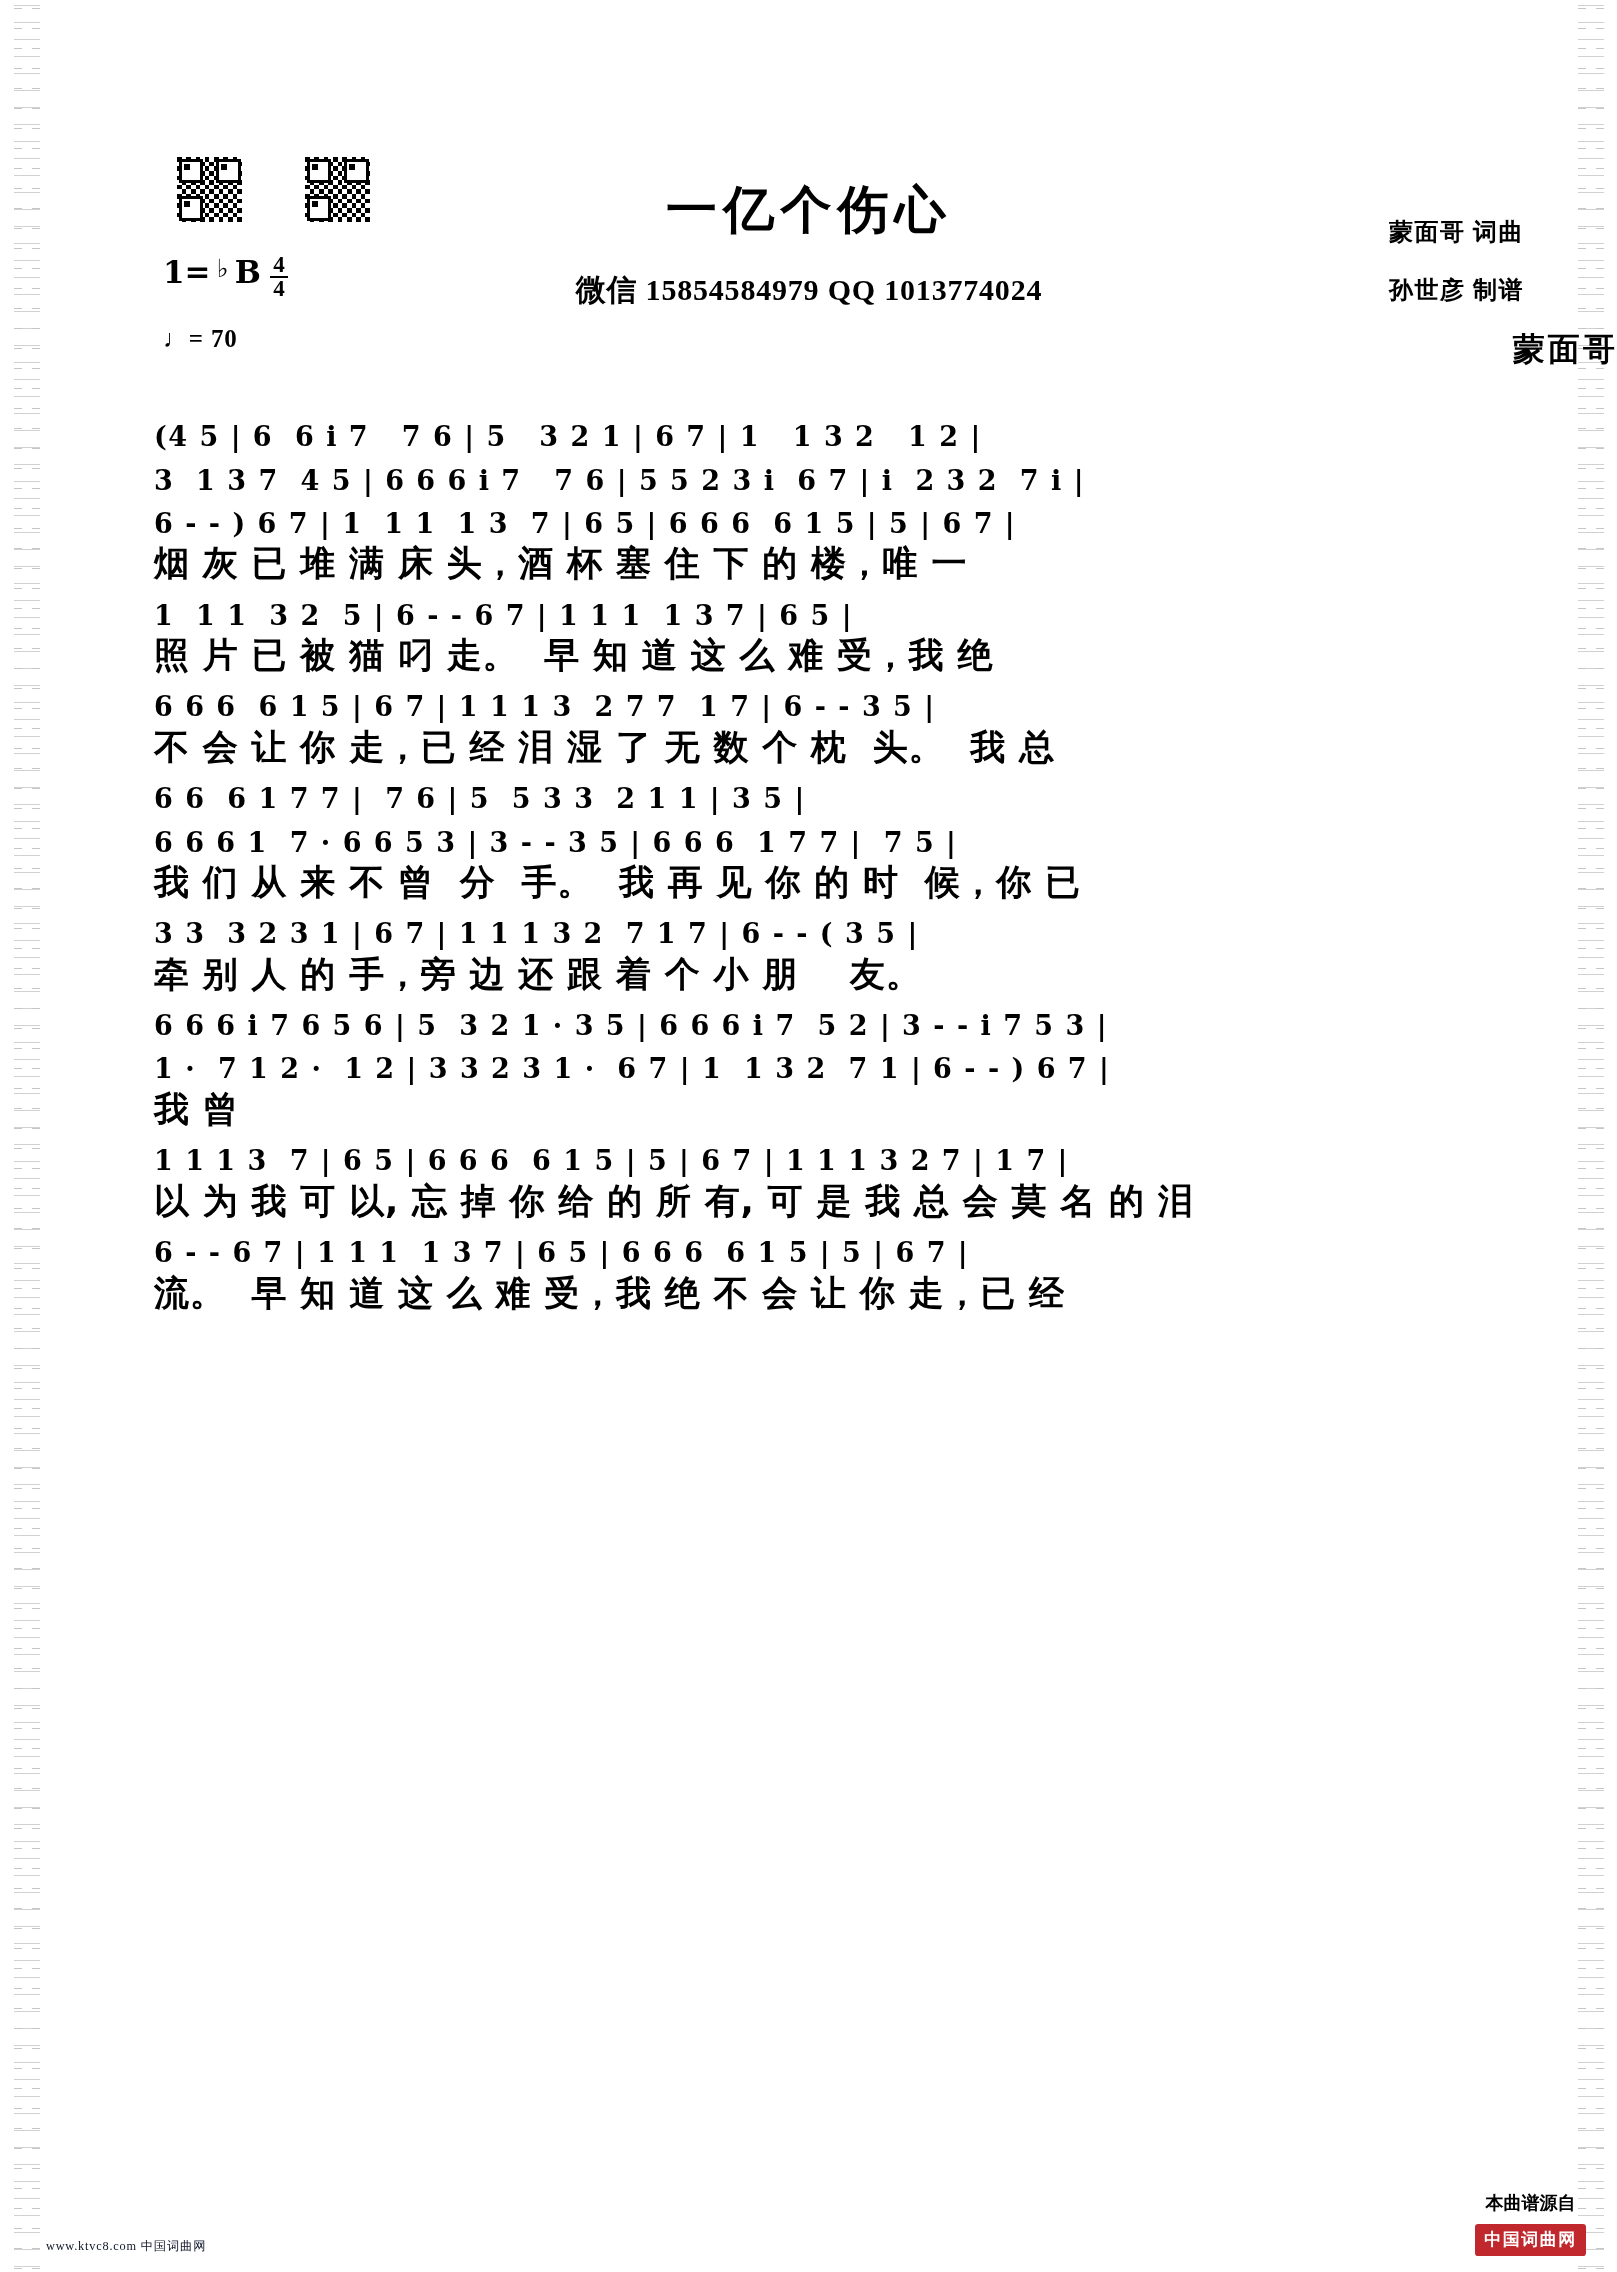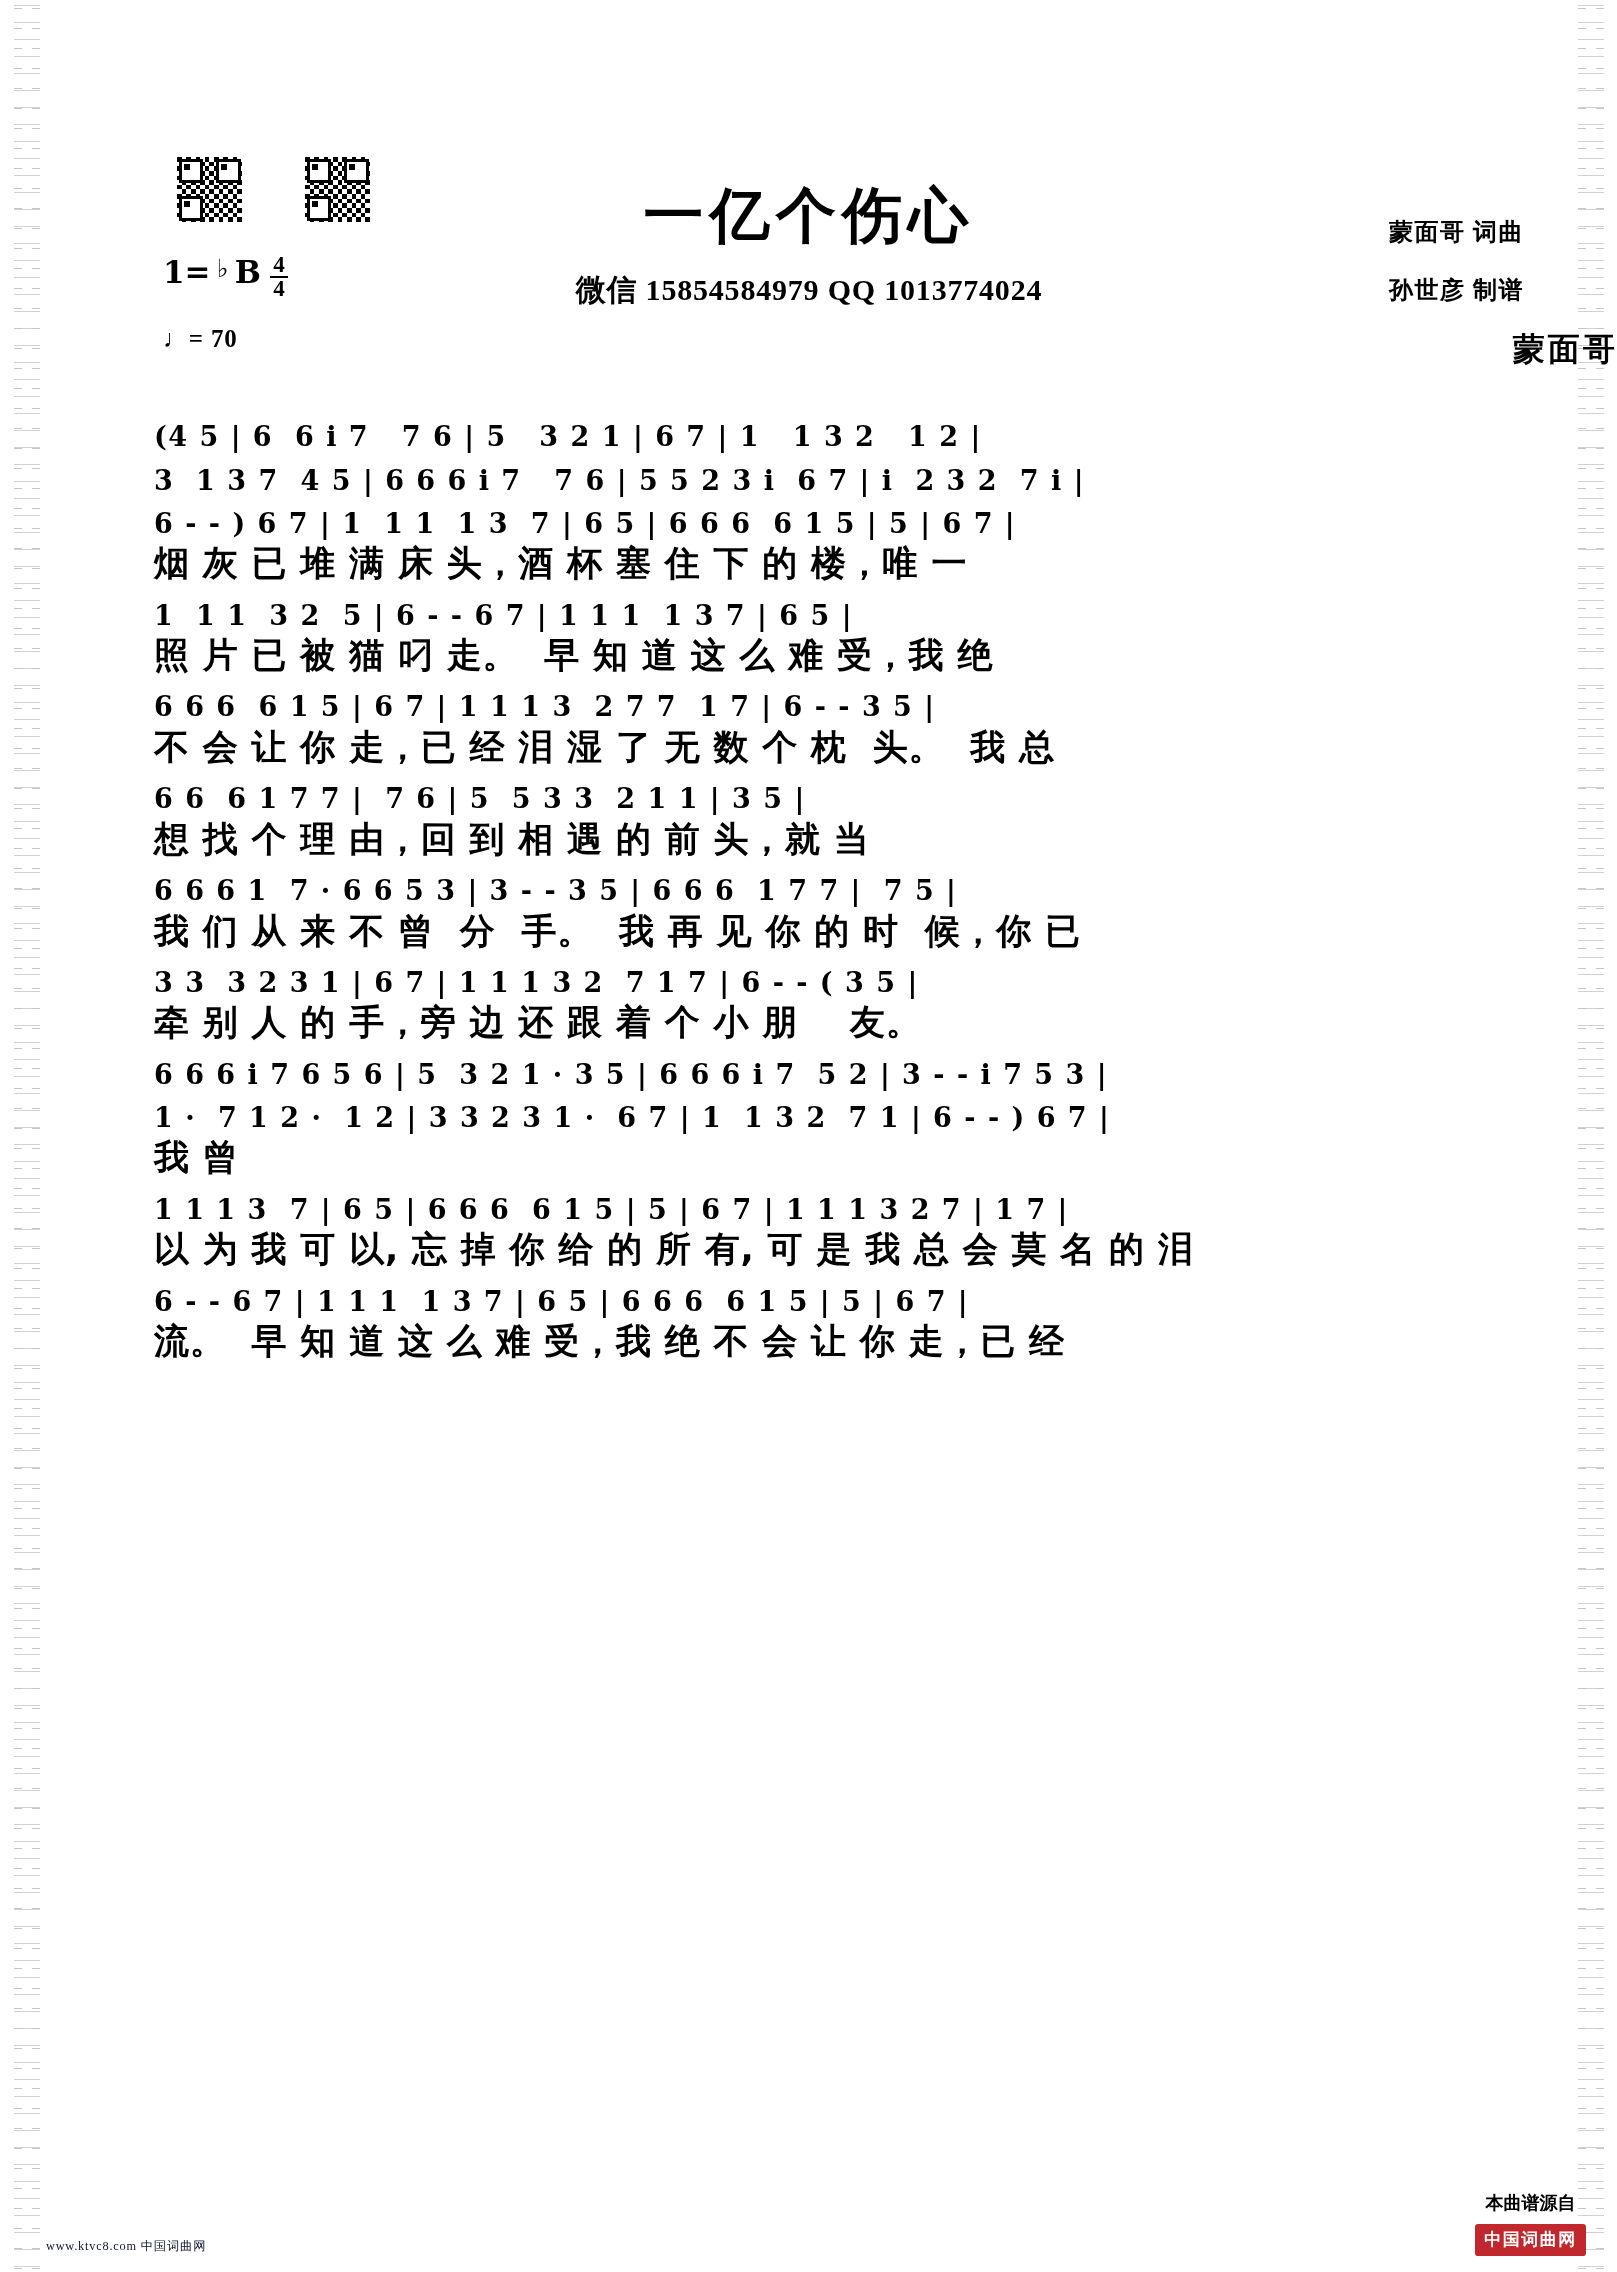--- a/index.html
+++ b/index.html
@@ -47,21 +47,21 @@
   .qr .finder i{display:block;width:6.2px;height:6.2px;background:#000;margin:2.3px;}
   .qr .f1{top:1.5px;left:1.5px;}
   .qr .f2{top:1.5px;right:1.5px;}
   .qr .f3{bottom:1.5px;left:1.5px;}
   #qr1{left:174px;top:154px;}
   #qr2{left:302px;top:154px;}
 
   
   .title{
     position:absolute;left:0;right:0;top:176px;text-align:center;
-    font-size:60px;font-weight:bold;letter-spacing:6.2px;
+    font-size:51px;font-weight:bold;letter-spacing:6.2px;
     font-family:"DejaVu Sans", sans-serif;
   }
   .contact{
     position:absolute;left:0;right:0;top:270px;text-align:center;
     font-size:30px;font-weight:bold;letter-spacing:0.8px;
   }
   .composer-line1{position:absolute;right:94px;top:216px;font-size:24px;font-weight:bold;letter-spacing:1.5px;}
   .composer-line2{position:absolute;right:94px;top:274px;font-size:24px;font-weight:bold;letter-spacing:1.5px;}
   .singer{
     position:absolute;left:0;right:0;top:328px;text-align:right;
@@ -160,21 +160,20 @@
     <div class="notesline">6 - - ) 6 7 | 1  1 1  1 3  7 | 6 5 | 6 6 6  6 1 5 | 5 | 6 7 |</div>
     <div class="lyr full">烟 灰 已 堆 满 床 头，酒 杯 塞 住 下 的 楼，唯 一</div>
 
     <div class="notesline">1  1 1  3 2  5 | 6 - - 6 7 | 1 1 1  1 3 7 | 6 5 |</div>
     <div class="lyr full">照 片 已 被 猫 叼 走。  早 知 道 这 么 难 受，我 绝</div>
 
     <div class="notesline">6 6 6  6 1 5 | 6 7 | 1 1 1 3  2 7 7  1 7 | 6 - - 3 5 |</div>
     <div class="lyr full">不 会 让 你 走，已 经 泪 湿 了 无 数 个 枕  头。  我 总</div>
 
     <div class="notesline">6 6  6 1 7 7 |  7 6 | 5  5 3 3  2 1 1 | 3 5 |</div>
-    <div class="lyr full">想 找 个 理 由，回 到 相 遇 的 前 头，就 当</div>
 
     <div class="notesline">6 6 6 1  7 · 6 6 5 3 | 3 - - 3 5 | 6 6 6  1 7 7 |  7 5 |</div>
     <div class="lyr full">我 们 从 来 不 曾  分  手。  我 再 见 你 的 时  候，你 已</div>
 
     <div class="notesline">3 3  3 2 3 1 | 6 7 | 1 1 1 3 2  7 1 7 | 6 - - ( 3 5 |</div>
     <div class="lyr full">牵 别 人 的 手，旁 边 还 跟 着 个 小 朋    友。</div>
 
     <div class="notesline">6 6 6 i 7 6 5 6 | 5  3 2 1 · 3 5 | 6 6 6 i 7  5 2 | 3 - - i 7 5 3 |</div>
     <div class="notesline">1 ·  7 1 2 ·  1 2 | 3 3 2 3 1 ·  6 7 | 1  1 3 2  7 1 | 6 - - ) 6 7 |</div>
     <div class="lyr right-align">我 曾</div>

